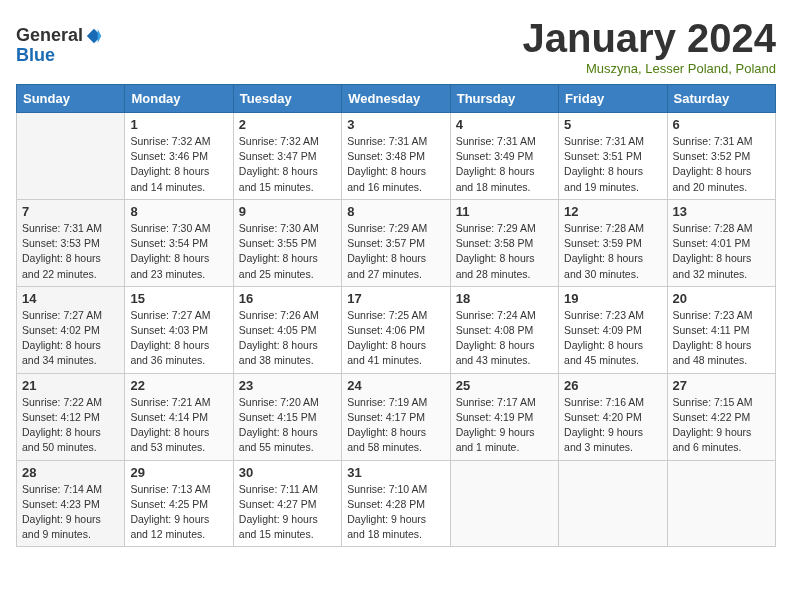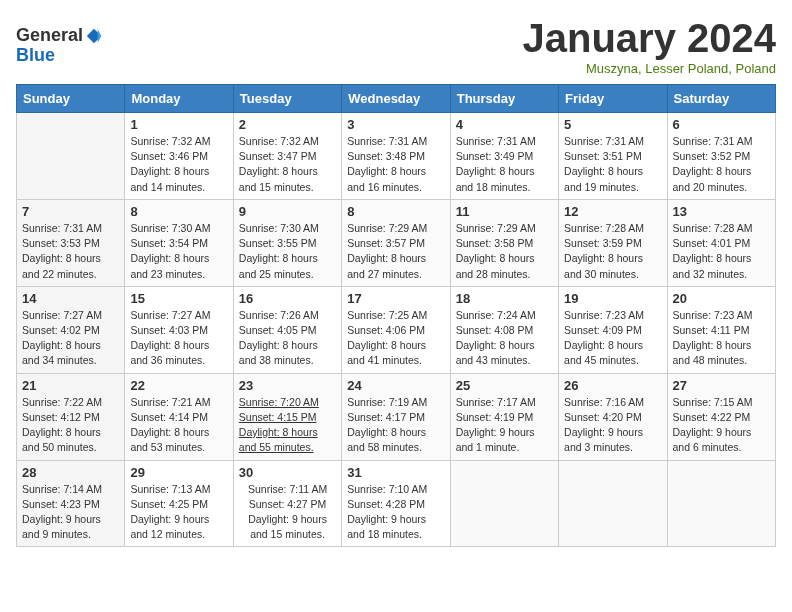--- a/index.html
+++ b/index.html
@@ -279,21 +279,21 @@
         </td>
         <td>
           <span class="day-number">22</span>
           <div class="day-info" style="white-space: pre-line;">Sunrise: 7:21 AM
 Sunset: 4:14 PM
 Daylight: 8 hours
 and 53 minutes.</div>
         </td>
         <td>
           <span class="day-number">23</span>
-          <div class="day-info" style="white-space: pre-line; text-decoration: underline;">Sunrise: 7:20 AM
+          <div class="day-info" style="white-space: pre-line;">Sunrise: 7:20 AM
 Sunset: 4:15 PM
 Daylight: 8 hours
 and 55 minutes.</div>
         </td>
         <td>
           <span class="day-number">24</span>
           <div class="day-info" style="white-space: pre-line;">Sunrise: 7:19 AM
 Sunset: 4:17 PM
 Daylight: 8 hours
 and 58 minutes.</div>
@@ -330,21 +330,21 @@
         </td>
         <td>
           <span class="day-number">29</span>
           <div class="day-info" style="white-space: pre-line;">Sunrise: 7:13 AM
 Sunset: 4:25 PM
 Daylight: 9 hours
 and 12 minutes.</div>
         </td>
         <td>
           <span class="day-number">30</span>
-          <div class="day-info" style="white-space: pre-line; text-align: center;">Sunrise: 7:11 AM
+          <div class="day-info" style="white-space: pre-line;">Sunrise: 7:11 AM
 Sunset: 4:27 PM
 Daylight: 9 hours
 and 15 minutes.</div>
         </td>
         <td>
           <span class="day-number">31</span>
           <div class="day-info" style="white-space: pre-line;">Sunrise: 7:10 AM
 Sunset: 4:28 PM
 Daylight: 9 hours
 and 18 minutes.</div>

